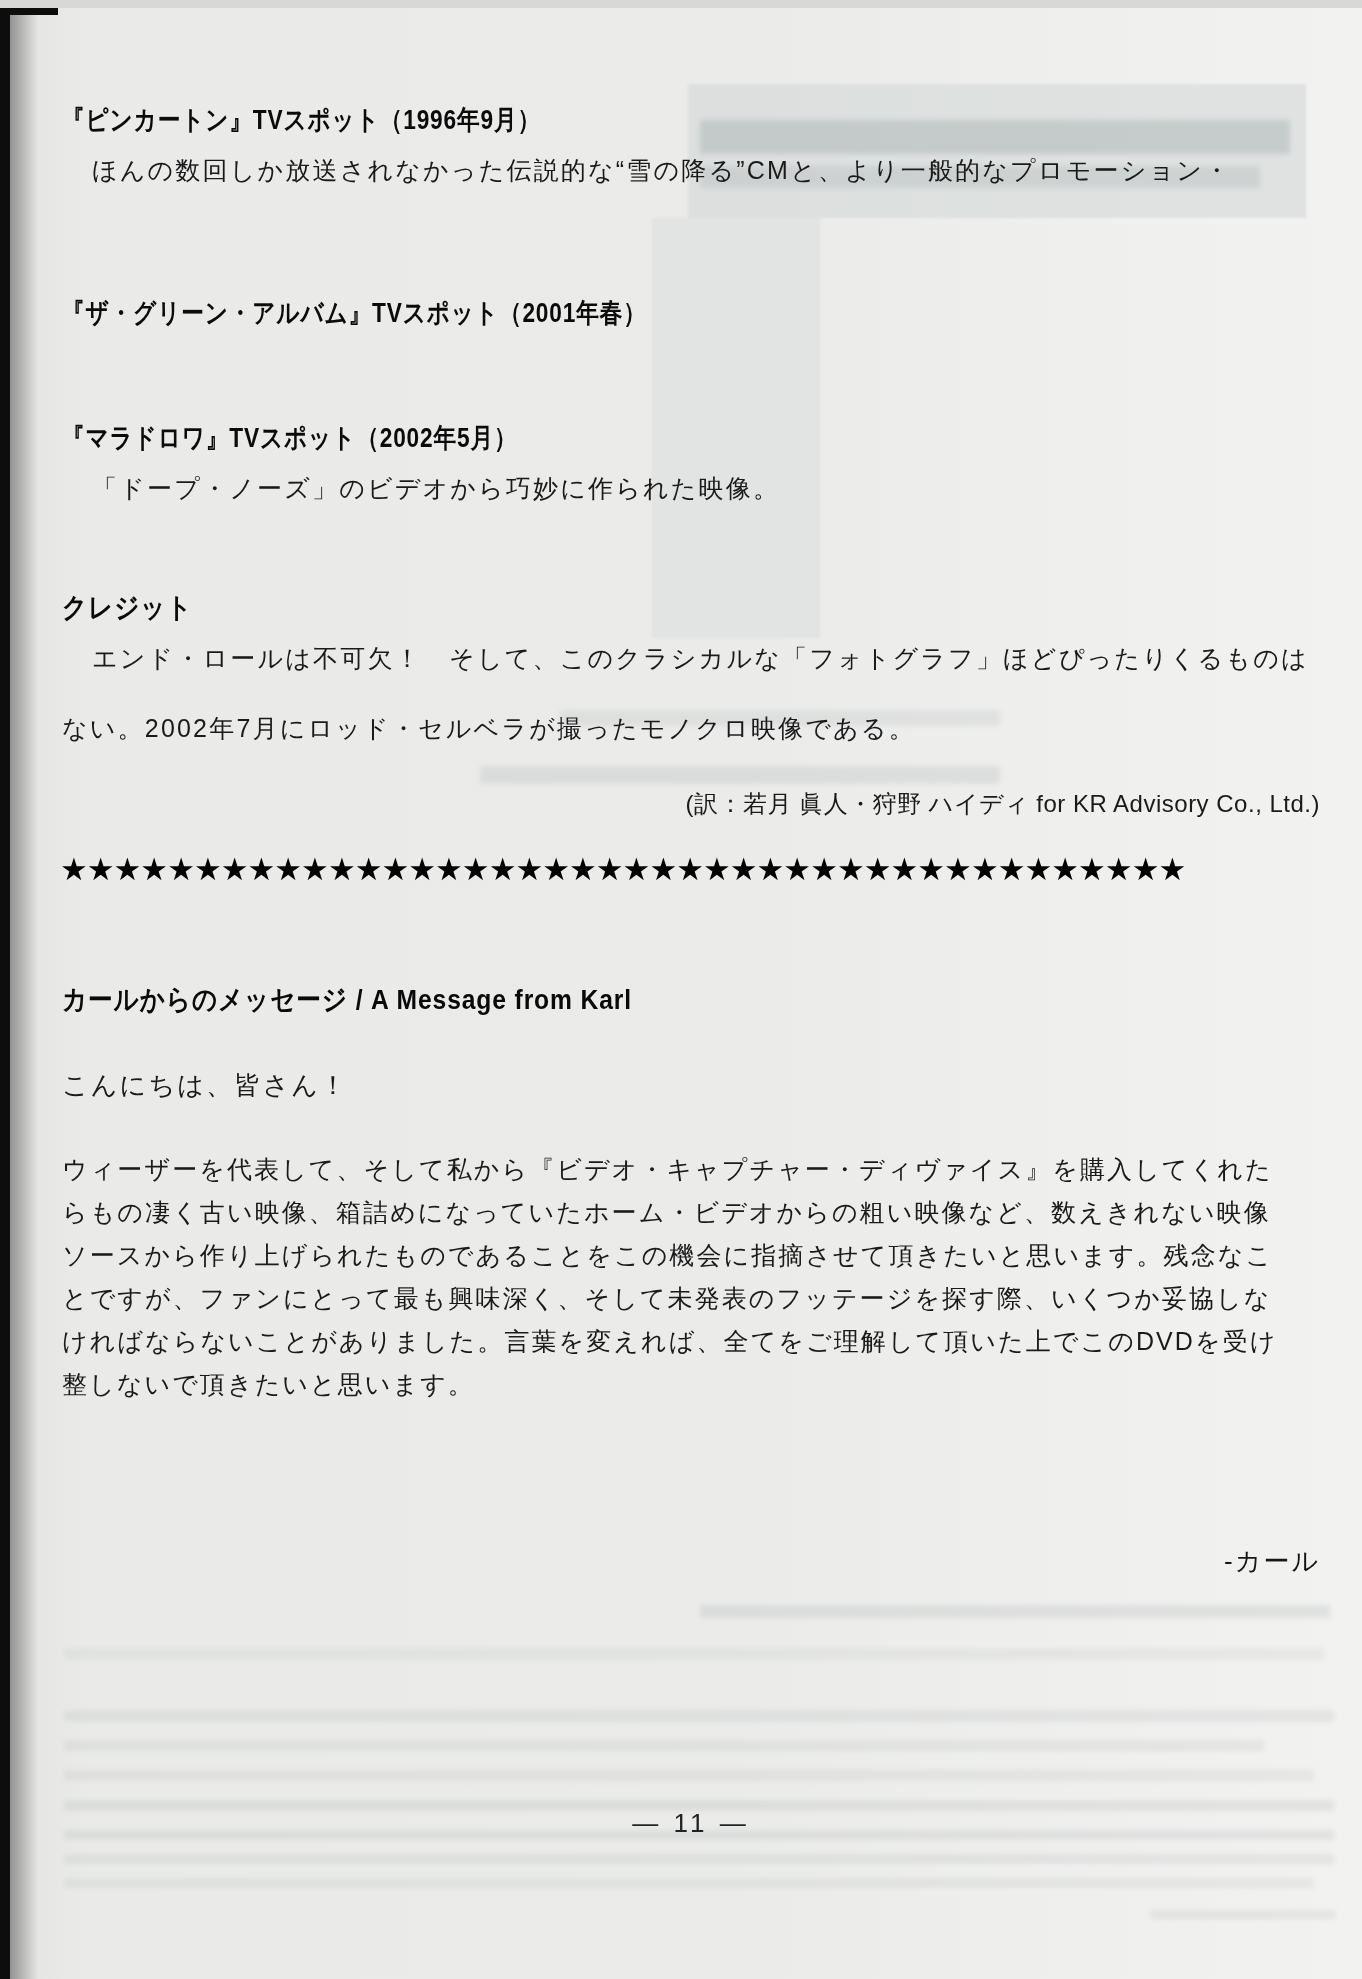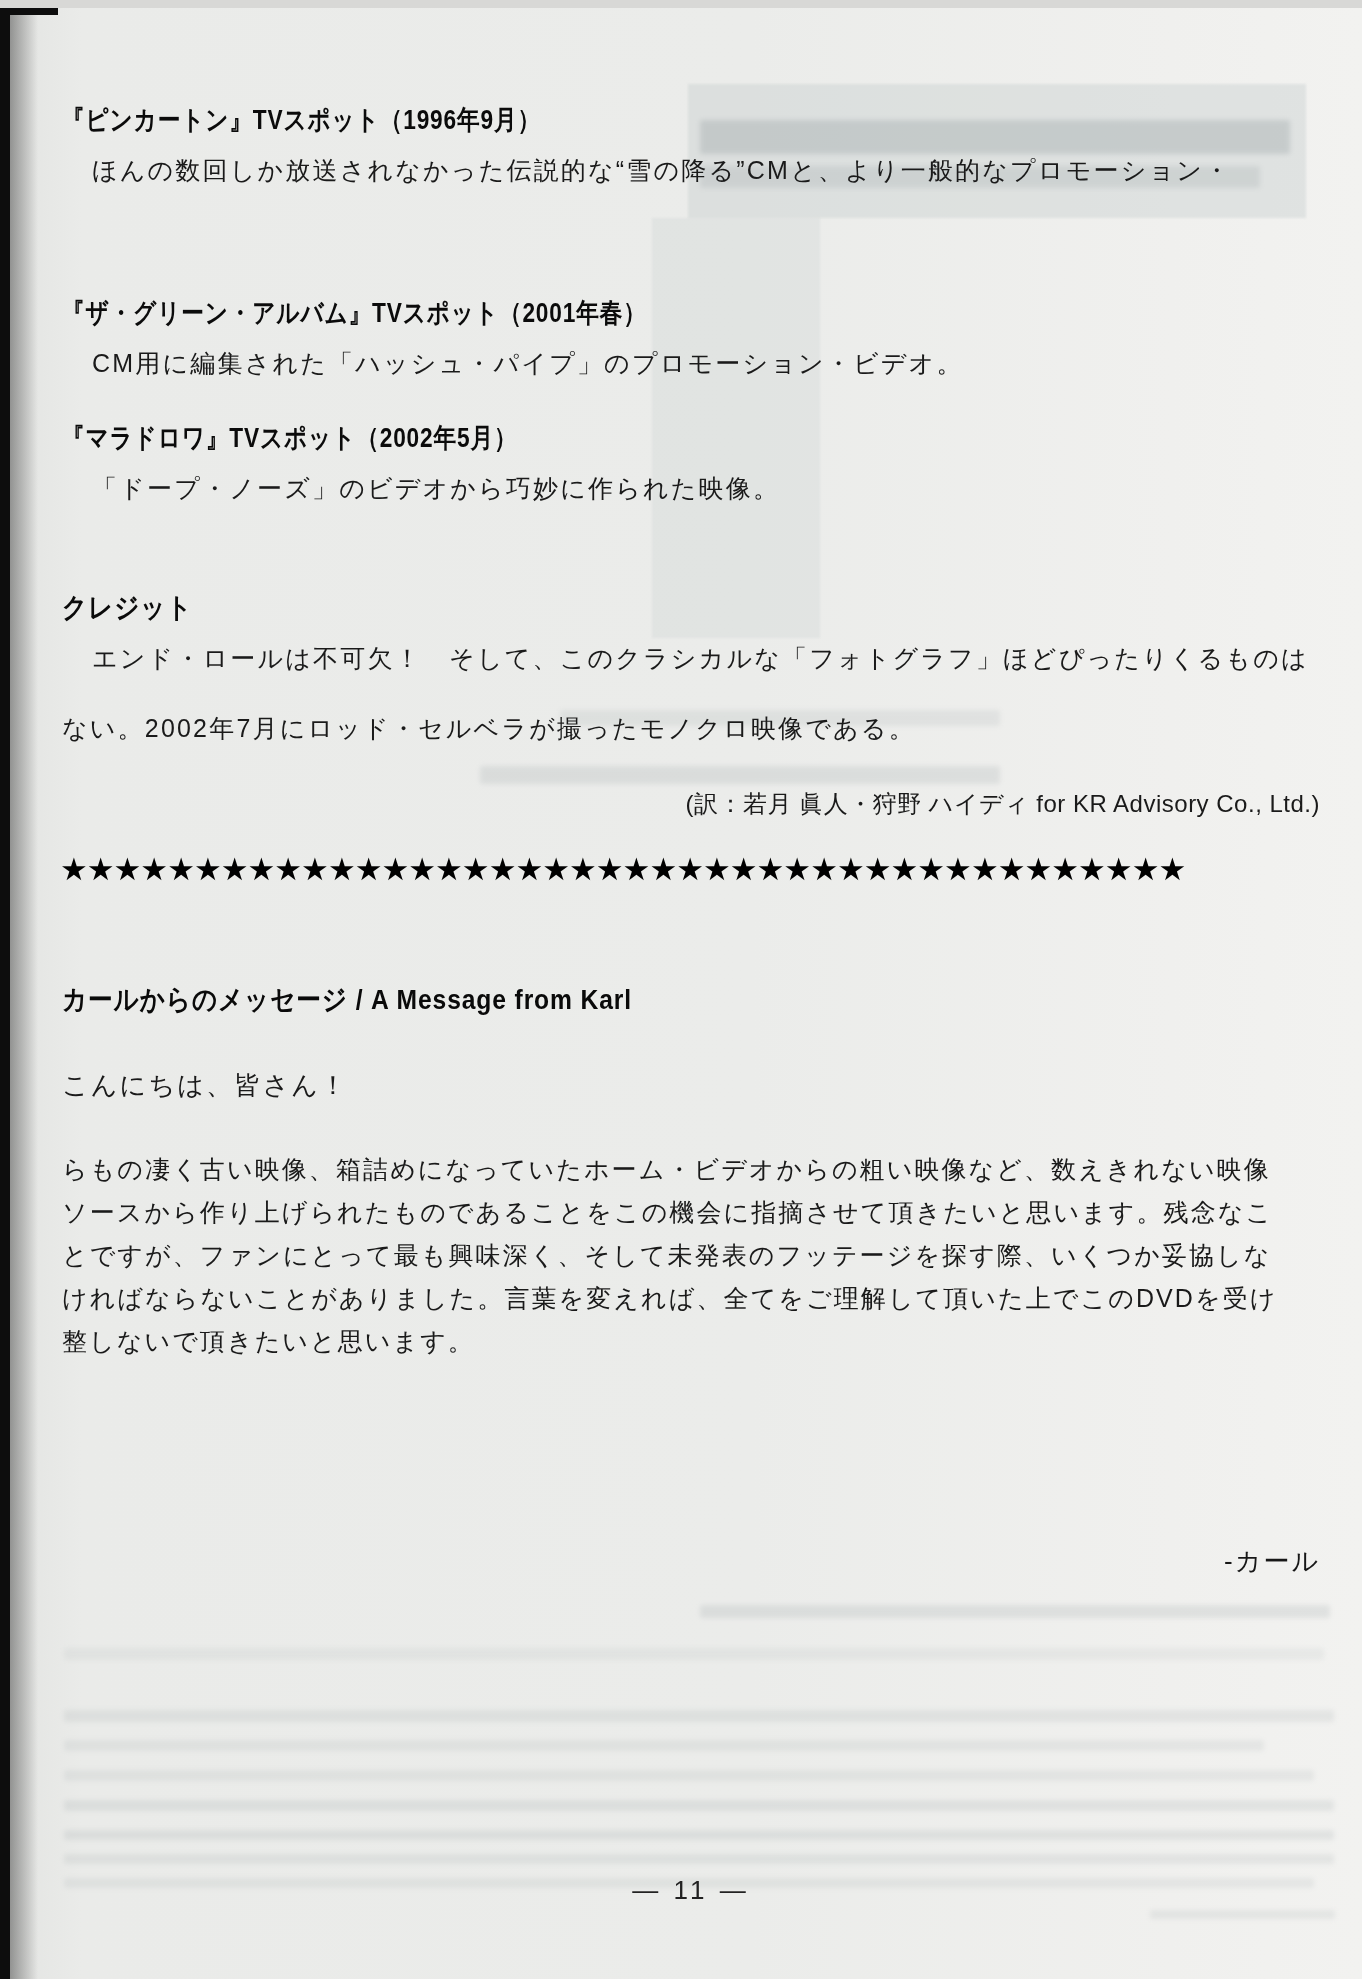--- a/index.html
+++ b/index.html
@@ -63,21 +63,20 @@
   <div class="ghost" style="left:1150px;top:1902px;width:185px;height:9px;opacity:.14;"></div>
 
   <div class="abs h-spot" style="top:94px;">
     <span class="cond">『ピンカートン』TVスポット（1996年9月）</span>
   </div>
   <div class="abs body-line indent" style="top:146px;">ほんの数回しか放送されなかった伝説的な“雪の降る”CMと、より一般的なプロモーション・</div>
 
   <div class="abs h-spot" style="top:287px;">
     <span class="cond">『ザ・グリーン・アルバム』TVスポット（2001年春）</span>
   </div>
-  <div class="abs body-line indent" style="top:339px;">CM用に編集された「ハッシュ・パイプ」のプロモーション・ビデオ。</div>
 
   <div class="abs h-spot" style="top:412px;">
     <span class="cond">『マラドロワ』TVスポット（2002年5月）</span>
   </div>
   <div class="abs body-line indent" style="top:464px;">「ドープ・ノーズ」のビデオから巧妙に作られた映像。</div>
 
   <div class="abs h-bold" style="top:581px;">
     <span class="cond">クレジット</span>
   </div>
   <div class="abs body-line indent" style="top:634px;">エンド・ロールは不可欠！　そして、このクラシカルな「フォトグラフ」ほどぴったりくるものは</div>
@@ -85,24 +84,25 @@
   <div class="abs translator" style="top:780px;">(訳：若月 眞人・狩野 ハイディ for KR Advisory Co., Ltd.)</div>
 
   <div class="abs stars" style="top:843px;">★★★★★★★★★★★★★★★★★★★★★★★★★★★★★★★★★★★★★★★★★★</div>
 
   <div class="abs h-bold" style="top:973px;">
     <span class="cond">カールからのメッセージ / A Message from Karl</span>
   </div>
   <div class="abs body-line" style="top:1060px;font-size:26px;text-align:center;">こんにちは、皆さん！</div>
 
   <div class="abs" style="top:1140px;">
+    <div class="para-line">ウィーザーを代表して、そして私から『ビデオ・キャプチャー・ディヴァイス』を購入してくれた</div>
     <div class="para-line">らもの凄く古い映像、箱詰めになっていたホーム・ビデオからの粗い映像など、数えきれない映像</div>
     <div class="para-line">ソースから作り上げられたものであることをこの機会に指摘させて頂きたいと思います。残念なこ</div>
     <div class="para-line">とですが、ファンにとって最も興味深く、そして未発表のフッテージを探す際、いくつか妥協しな</div>
     <div class="para-line">ければならないことがありました。言葉を変えれば、全てをご理解して頂いた上でこのDVDを受け</div>
     <div class="para-line">整しないで頂きたいと思います。</div>
   </div>
 
   <div class="abs signature" style="top:1536px;">-カール</div>
 
-  <div class="abs pagenum" style="top:1867px;">— 11 —</div>
+  <div class="abs pagenum" style="top:1800px;">— 11 —</div>
 
 </div>
 
 </body></html>

